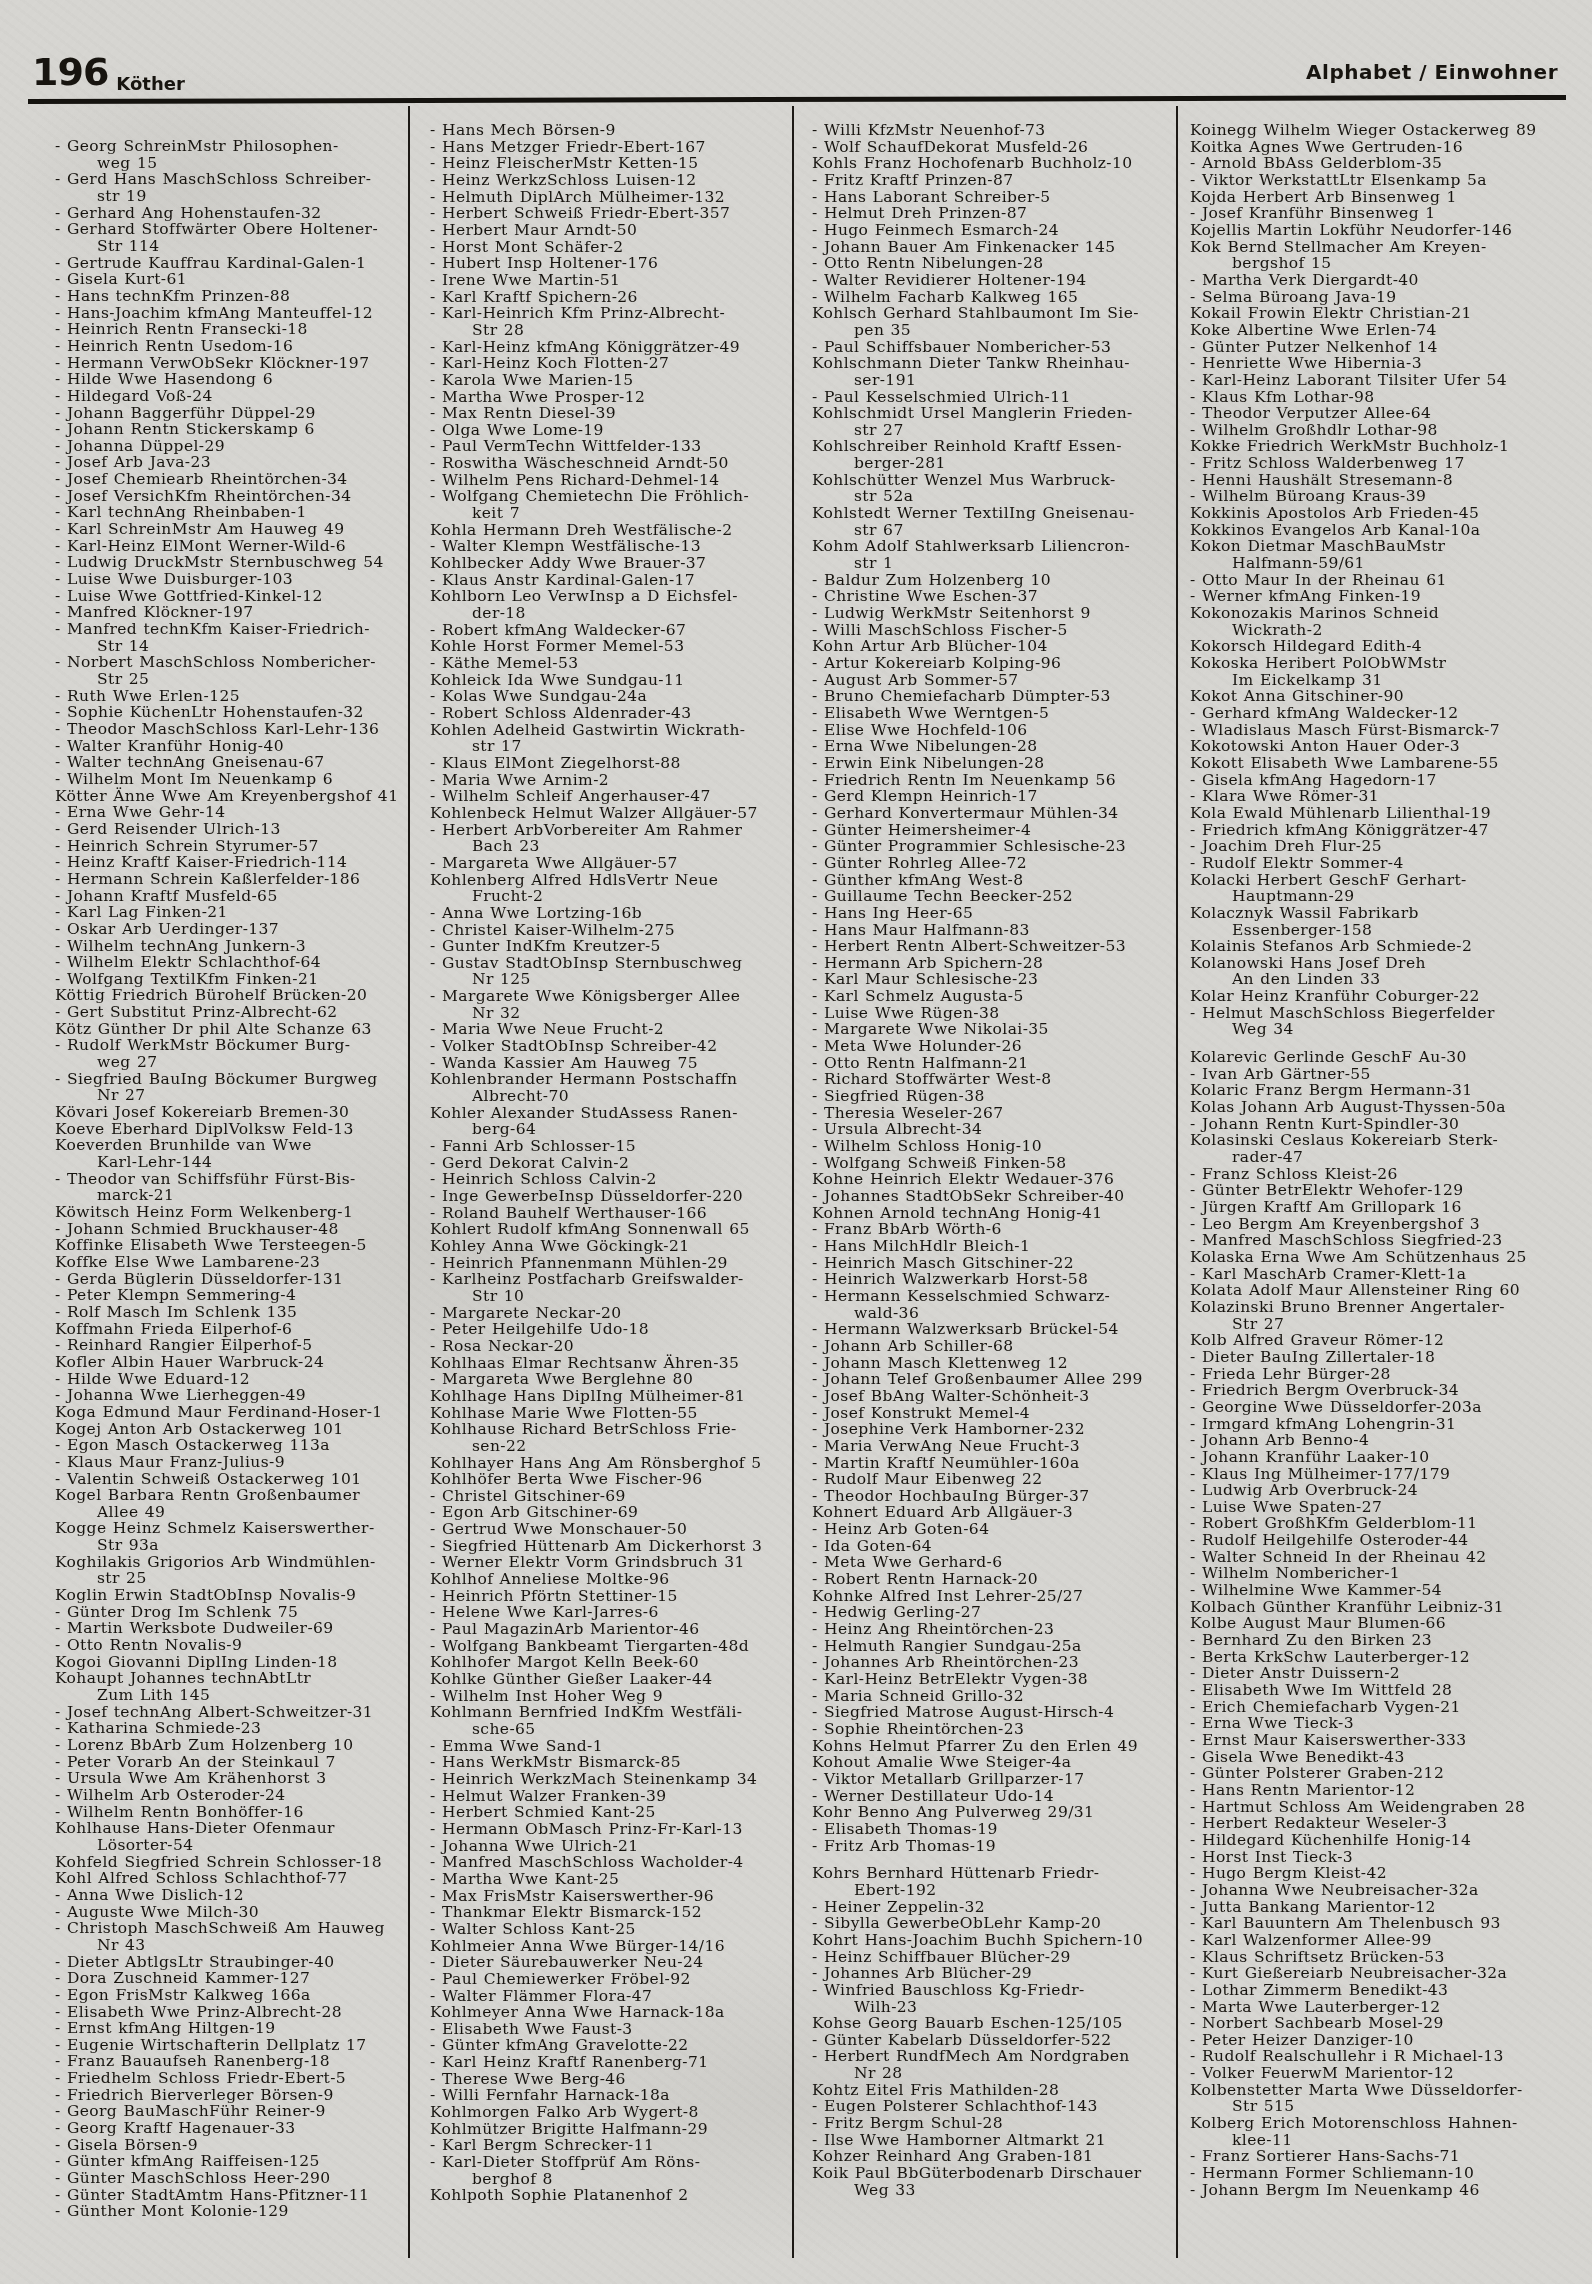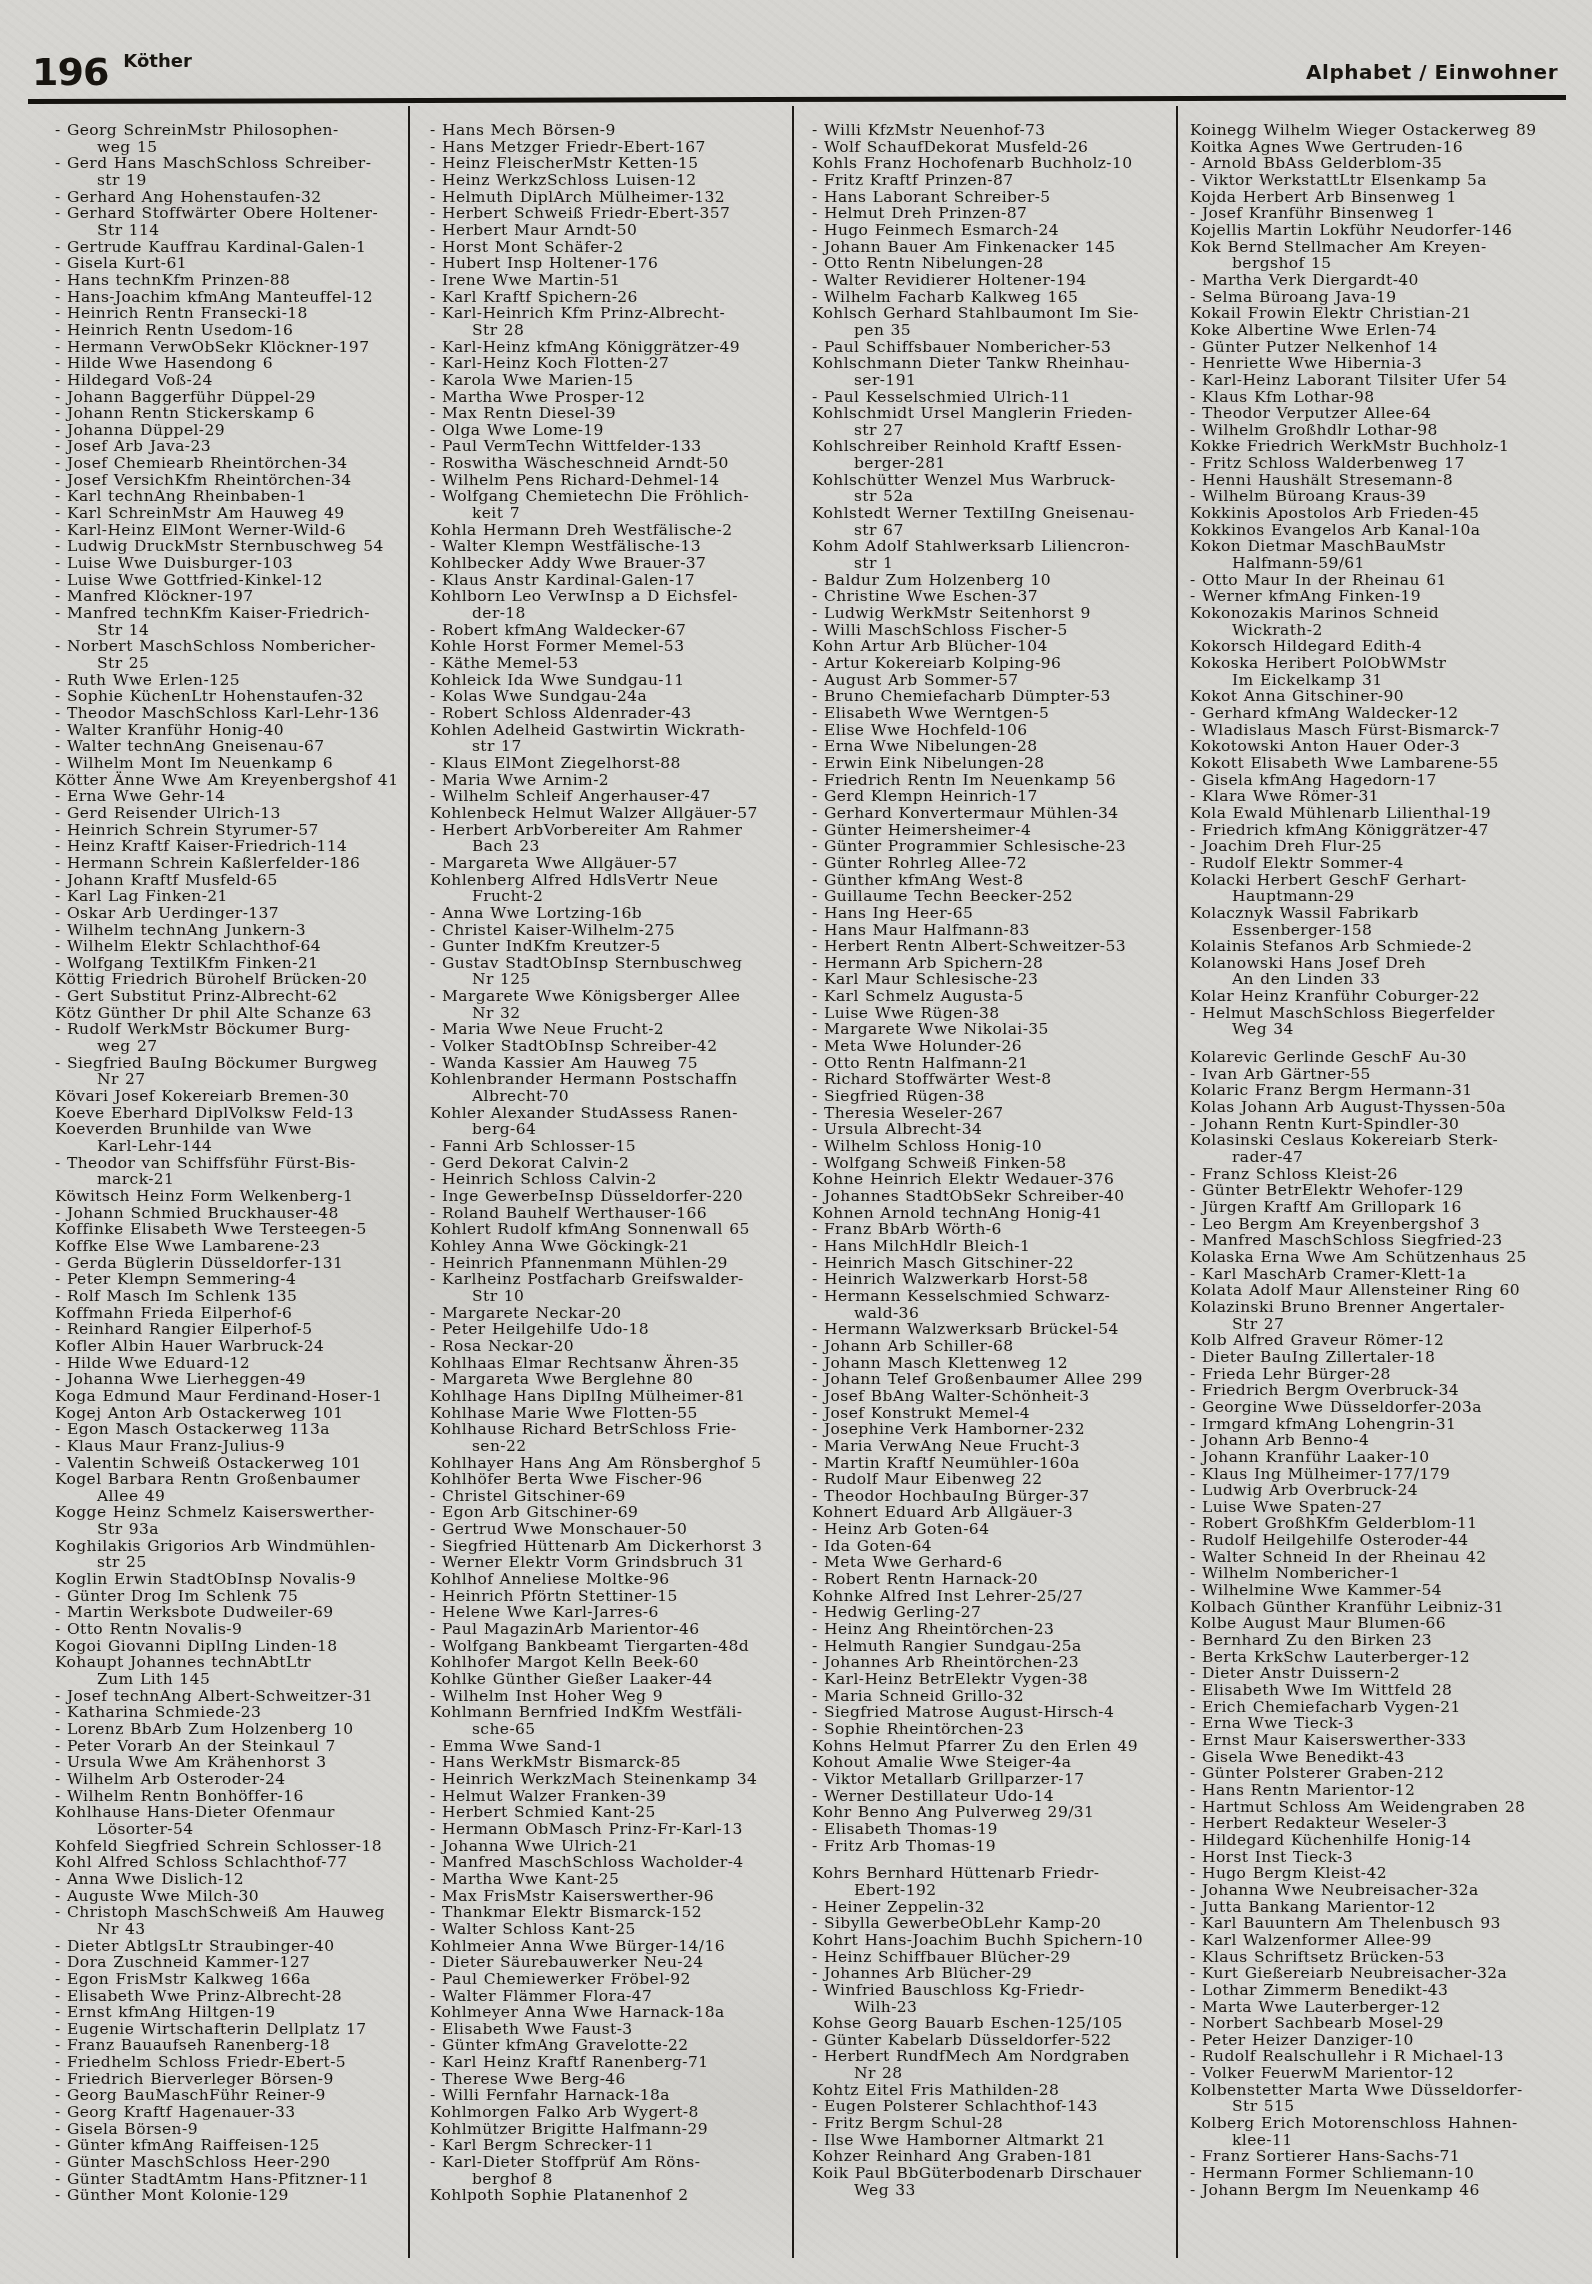--- a/index.html
+++ b/index.html
@@ -16,38 +16,38 @@
     content:"";position:absolute;inset:0;pointer-events:none;
     background:
       radial-gradient(ellipse 300px 200px at 12% 8%, rgba(120,118,110,.10), transparent 60%),
       radial-gradient(ellipse 400px 300px at 78% 22%, rgba(120,118,110,.08), transparent 60%),
       radial-gradient(ellipse 500px 350px at 30% 55%, rgba(110,108,100,.09), transparent 60%),
       radial-gradient(ellipse 420px 300px at 85% 70%, rgba(110,108,100,.08), transparent 60%),
       radial-gradient(ellipse 600px 260px at 50% 92%, rgba(120,118,112,.10), transparent 60%),
       repeating-linear-gradient(37deg, rgba(100,98,92,.025) 0 3px, transparent 3px 9px),
       repeating-linear-gradient(129deg, rgba(255,255,255,.03) 0 2px, transparent 2px 7px);
   }
-  .page-header{position:absolute;left:32px;top:50px;display:flex;align-items:flex-start;gap:15px;
+  .page-header{position:absolute;left:32px;top:50px;display:flex;align-items:flex-end;gap:8px;
     font-family:"DejaVu Sans", sans-serif;}
   .page-number{font-size:38px;font-weight:900;letter-spacing:-1px;}
   .page-name{font-size:18px;font-weight:bold;}
   .section-title{position:absolute;right:34px;top:60px;
     font-family:"DejaVu Sans", sans-serif;font-size:20px;font-weight:bold;letter-spacing:.5px;}
   .header-rule{position:absolute;left:28px;right:26px;top:97px;height:5px;background:#15130f;
     transform:rotate(-0.15deg);}
   .divider{position:absolute;top:106px;height:2152px;width:2px;background:#1c1915;}
   #div1{left:408px;}
   #div2{left:792px;}
   #div3{left:1176px;}
   .col{
     position:absolute;top:122px;
     font-size:15.5px;line-height:16.65px;letter-spacing:.4px;
     word-spacing:1px;
   }
-  #col1{left:55px;width:360px;}
+  #col1{left:55px;width:360px;margin-top:16px;}
   #col2{left:430px;width:362px;}
   #col3{left:812px;width:364px;}
   #col4{left:1190px;width:392px;}
   .entry{padding-left:42px;text-indent:-42px;white-space:pre-line;}
   .entry:empty{height:11px;}
 </style>
 </head>
 <body>
 
 <div class="page-header">

